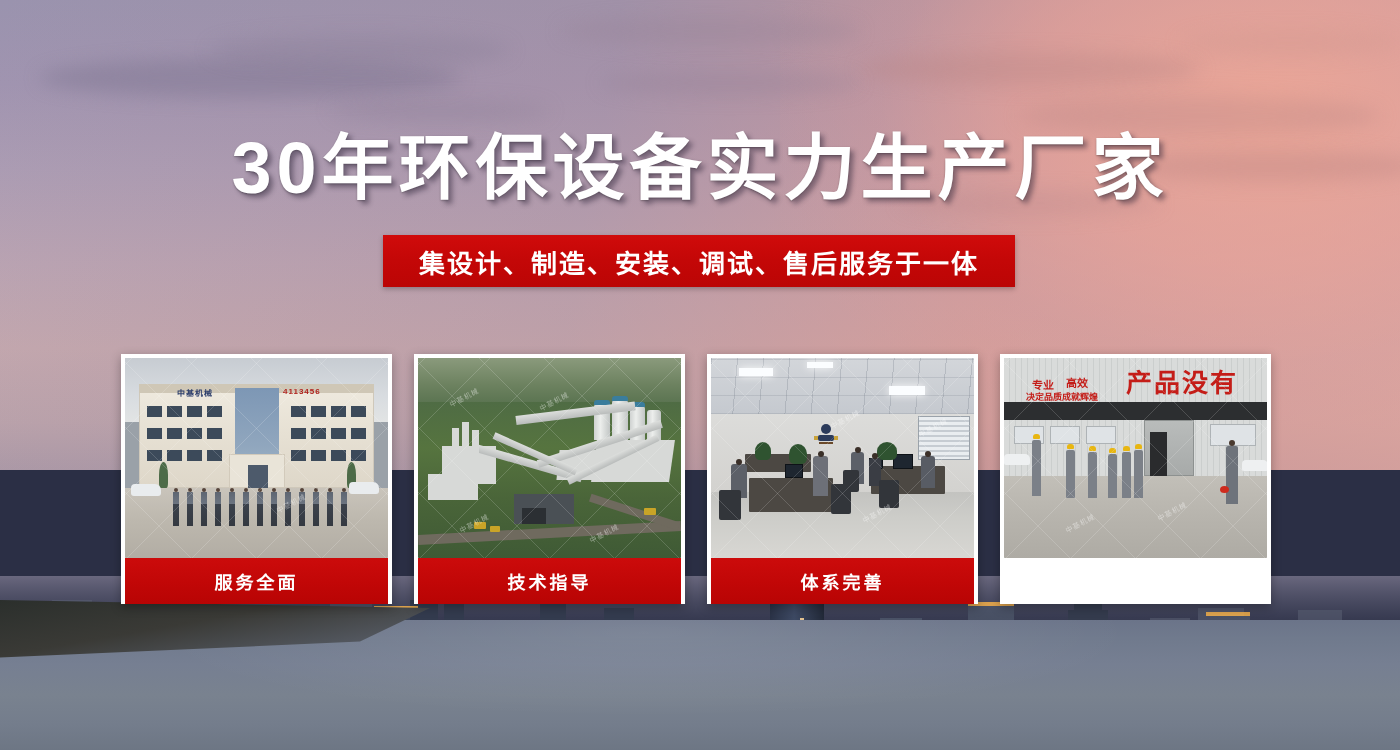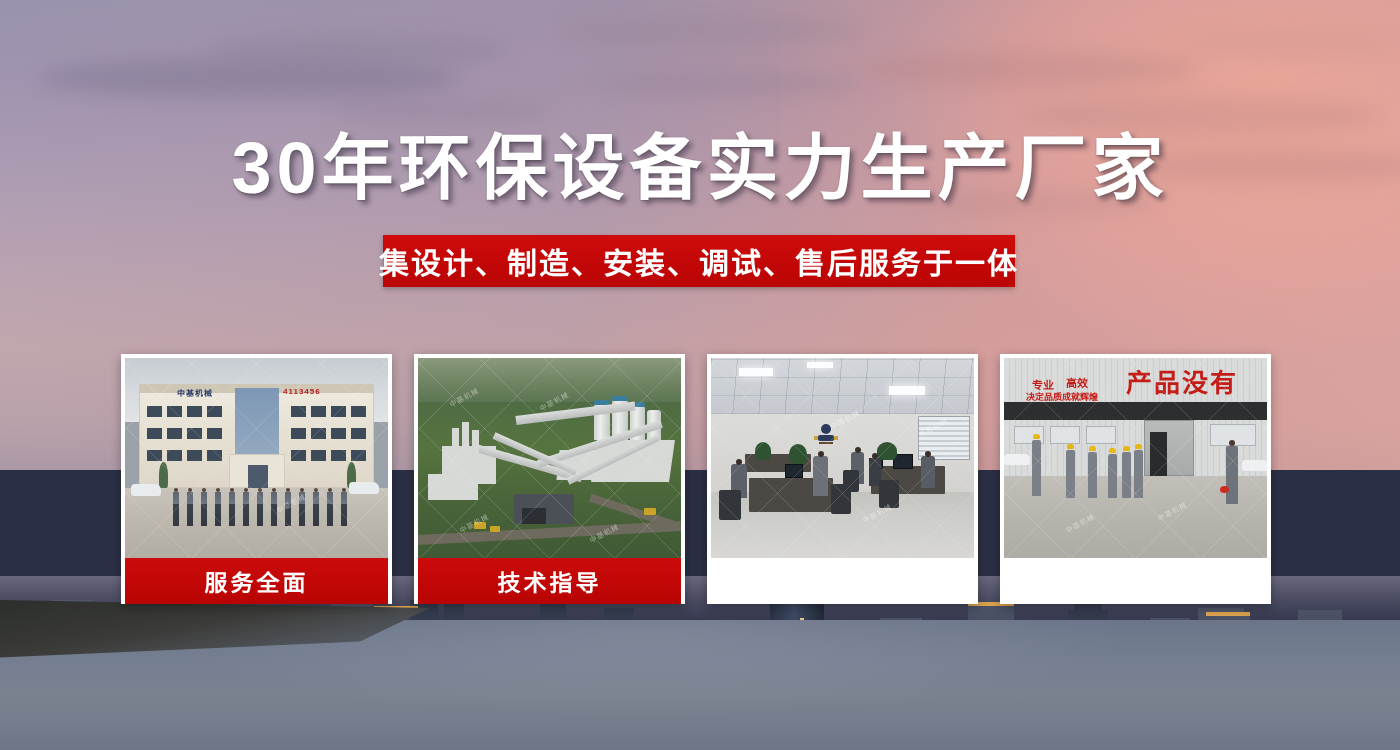--- a/index.html
+++ b/index.html
@@ -82,21 +82,21 @@
   }
 
   
   .subbar{
     position:absolute;left:383px;top:235px;width:632px;height:52px;
     background:linear-gradient(180deg,#d00b0b 0%,#c40707 48%,#bb0505 100%);
     box-shadow:0 2px 5px rgba(0,0,0,0.25);
     display:flex;align-items:center;justify-content:center;
   }
   .subbar span{
-    color:#ffffff;font-size:30px;font-weight:bold;letter-spacing:2px;
+    color:#ffffff;font-size:26px;font-weight:bold;letter-spacing:2px;
     white-space:nowrap;
   }
 
   
   .cards{
     position:absolute;left:121px;top:354px;width:1158px;height:250px;
     display:flex;gap:22px;
   }
   .card{
     width:271px;height:250px;
@@ -108,21 +108,21 @@
   }
   .photo{
     position:relative;width:263px;height:200px;overflow:hidden;
     background:#9aa1a8;
   }
   .cap{
     width:263px;height:46px;
     background:linear-gradient(180deg,#cc0b0b 0%,#c20707 50%,#b80404 100%);
     display:flex;align-items:center;justify-content:center;
   }
-  .cap span{color:#fff;font-size:23px;font-weight:bold;letter-spacing:3px;white-space:nowrap;}
+  .cap span{color:#fff;font-size:18px;font-weight:bold;letter-spacing:3px;white-space:nowrap;}
 
   
   .net{
     position:absolute;inset:0;pointer-events:none;
     background-image:
       repeating-linear-gradient(45deg, rgba(255,255,255,0.16) 0 1px, rgba(255,255,255,0) 1px 46px),
       repeating-linear-gradient(-45deg, rgba(255,255,255,0.16) 0 1px, rgba(255,255,255,0) 1px 46px);
   }
   .wm{
     position:absolute;font-size:7px;color:rgba(255,255,255,0.45);
@@ -591,20 +591,23 @@
 
         <div class="p3-chair" style="left:8px;top:132px;width:22px;height:30px;"></div>
         <div class="p3-chair" style="left:120px;top:126px;width:20px;height:30px;"></div>
         <div class="p3-chair" style="left:168px;top:122px;width:20px;height:28px;"></div>
         <div class="p3-chair" style="left:132px;top:112px;width:16px;height:22px;"></div>
         <div class="net"></div>
         <div class="wm" style="left:118px;top:56px;">中基机械</div>
         <div class="wm" style="left:206px;top:64px;">中基机械</div>
         <div class="wm" style="left:150px;top:150px;">中基机械</div>
       </div>
+      <div class="cap">
+        <span>体系完善</span>
+      </div>
     </div>
 
     <div class="card">
       <div class="photo">
         <div class="p4-wall"></div>
         <div class="p4-red" style="left:122px;top:4px;font-size:26px;letter-spacing:2px;">产品没有</div>
         <div class="p4-red" style="left:28px;top:18px;font-size:11px;">专业</div>
         <div class="p4-red" style="left:62px;top:16px;font-size:11px;">高效</div>
         <div class="p4-red" style="left:22px;top:32px;font-size:9px;">决定品质</div>
         <div class="p4-red" style="left:58px;top:32px;font-size:9px;">成就辉煌</div>

